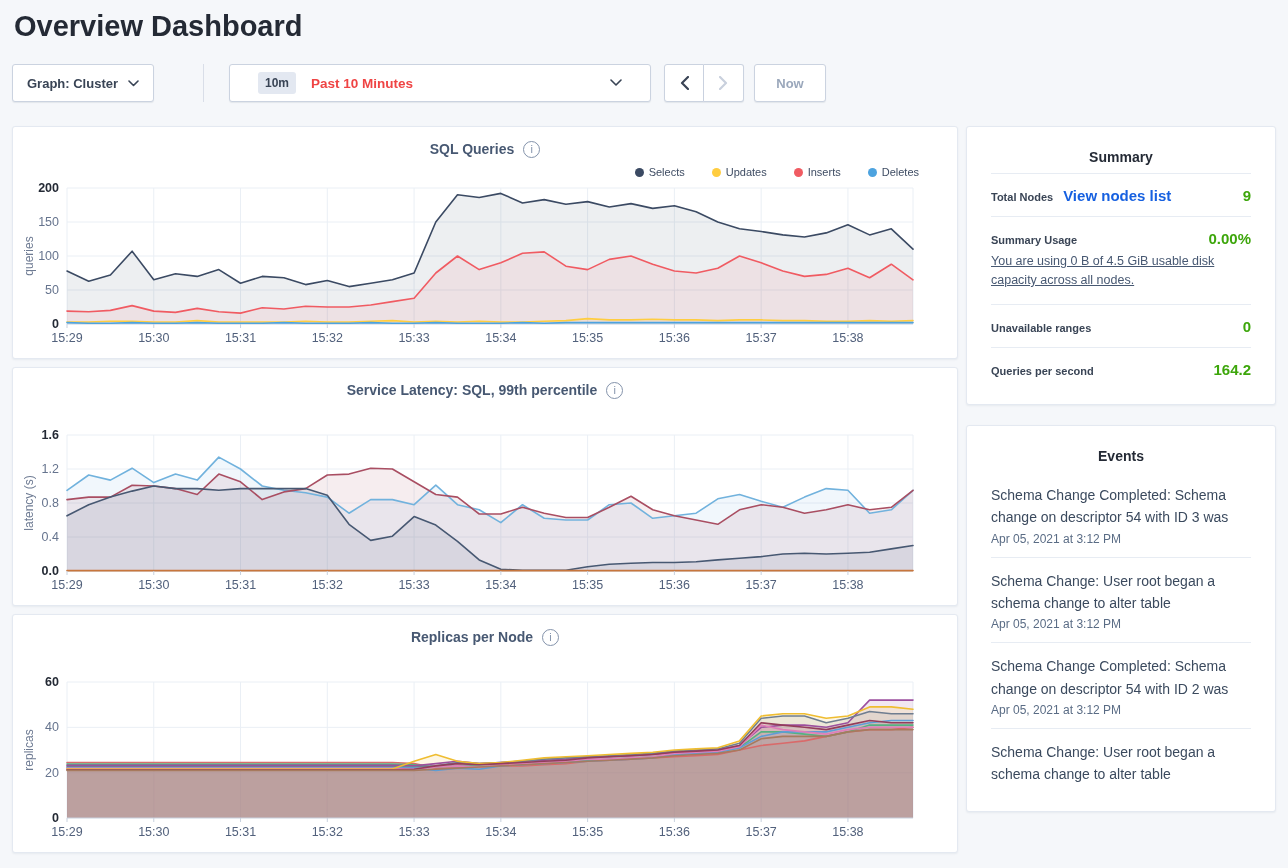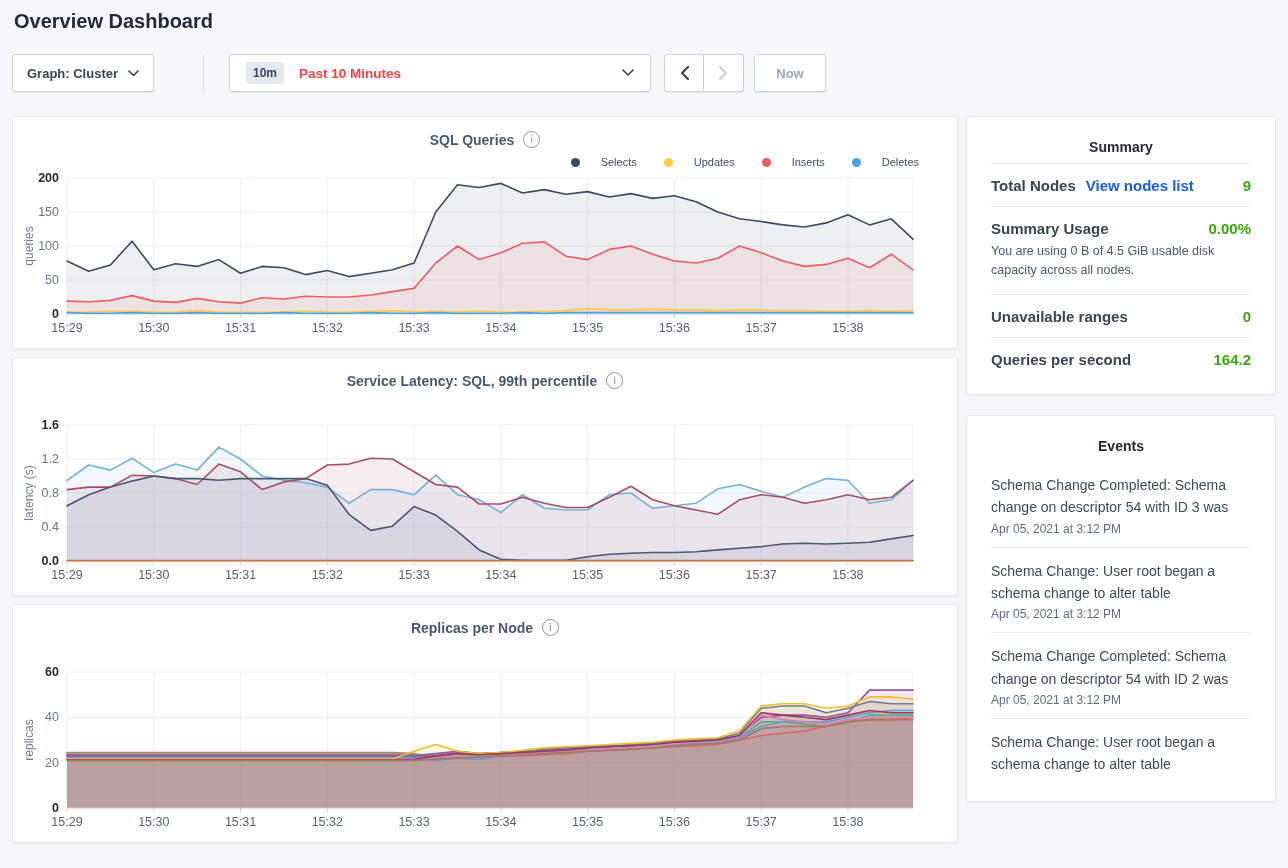--- a/index.html
+++ b/index.html
@@ -4,76 +4,76 @@
 <style>
   * { box-sizing: border-box; }
   html,body { margin:0; padding:0; }
   body {
     width:1288px; height:868px; overflow:hidden;
     background:#F5F7FA;
     font-family:"Liberation Sans", sans-serif;
     color:#394455;
   }
   .header { padding:10px 14px 0; }
-  .page-title { font-size:20px; font-weight:600; color:#242A35; }
+  .page-title { font-size:29px; font-weight:600; color:#242A35; }
 
   .toolbar { display:flex; align-items:flex-start; margin:21px 12px 0; }
   .btn {
     background:#fff; border:1px solid #CBD3E0; border-radius:3px;
     height:38px; display:flex; align-items:center; padding:0 14px;
     font-size:13px; font-weight:700; color:#394455; cursor:pointer;
     box-shadow:0 1px 1px rgba(67,90,111,.10);
   }
   .dropdown-chevron { margin-left:10px; }
   .tb-divider { width:1px; height:38px; background:#D9DEE8; margin:0 25px 0 24px; }
   .graph-btn { margin-right:25px; }
-  .time-btn { width:422px; padding:0 16px; }
+  .time-btn { width:422px; padding:0 28px; }
   .time-badge {
     background:#E3E8F1; border-radius:3px; padding:4px 7px;
     font-size:12px; font-weight:700; color:#394455; margin-right:15px;
   }
   .time-label { font-size:13.5px; font-weight:700; color:#ef4444; }
   .time-chevron { margin-left:auto; }
   .nav-group { display:flex; margin-left:13px; }
   .nav-btn { width:40px; justify-content:center; padding:0; }
   .prev-btn { border-radius:3px 0 0 3px; }
   .next-btn { border-radius:0 3px 3px 0; border-left:none; cursor:default; }
   .now-btn { margin-left:10px; width:72px; justify-content:center; color:#9AA7BB; cursor:default; }
 
   .main { display:flex; margin:24px 12px 0; gap:8px; align-items:flex-start; }
   .charts-col { width:946px; flex:none; }
   .panel {
     background:#fff; border:1px solid #E4E9F1; border-radius:3px;
     box-shadow:0 1px 2px rgba(67,90,111,.08);
   }
   .chart-panel { margin-bottom:8px; padding:14px 6px 8px; }
-  .chart-title-row { display:flex; justify-content:center; align-items:center; gap:9px; }
+  .chart-title-row { display:flex; justify-content:center; align-items:flex-start; gap:9px; }
   .chart-title { font-size:14px; font-weight:700; color:#475872; }
   .info-icon {
     width:17px; height:17px; border:1px solid #8493AB; border-radius:50%;
     color:#8493AB; font-size:11px; line-height:15px; text-align:center;
     font-weight:400; cursor:pointer; flex:none;
   }
   .legend { display:flex; justify-content:flex-end; gap:27px; padding-right:32px; margin:8px 0 0; }
-  .legend-item { display:flex; align-items:center; gap:21px; font-size:11px; color:#3E4C63; }
+  .legend-item { display:flex; align-items:center; gap:5px; font-size:11px; color:#3E4C63; }
   .legend-dot { width:9px; height:9px; border-radius:50%; }
   .title-gap { height:26px; }
   .chart-plot svg { display:block; }
 
   .sidebar { width:310px; flex:none; }
   .side-panel { padding:14px 24px 14px; }
   .panel-title { text-align:center; font-weight:700; font-size:14px; color:#242A35; margin:8px 0 8px; }
   .sum-block { border-top:1px solid #E7ECF3; }
   .sum-block:first-of-type { border-top:none; }
   .sum-row { display:flex; justify-content:space-between; align-items:baseline; padding:13px 0 12px; }
   .sum-left { display:flex; align-items:baseline; }
-  .sum-label { font-weight:700; font-size:15px; color:#394455; }
+  .sum-label { font-weight:700; font-size:11px; color:#394455; }
   .sum-link { font-weight:700; font-size:15px; color:var(--link-blue,#1660E0); margin-left:10px; cursor:pointer; }
   .sum-value { font-weight:700; font-size:15px; color:var(--green,#3DA60B); }
-  .sum-desc { font-size:12.5px; color:#475872; line-height:1.55; margin-top:-7px; padding-bottom:13px; }
+  .sum-desc { font-size:12.5px; color:#475872; line-height:1.55; margin-top:-7px; padding-bottom:13px;text-decoration:underline; }
   .events-panel { margin-top:20px; }
   .event-item { padding:12px 0 11px; border-top:1px solid #E7ECF3; }
   .event-item:first-child { border-top:none; }
   .event-text { font-size:14px; color:#3B4A5E; line-height:1.6; }
   .event-time { font-size:12px; color:#5A6C85; margin-top:3px; }
 </style>
 </head>
 <body>
 
 <div class="header">

